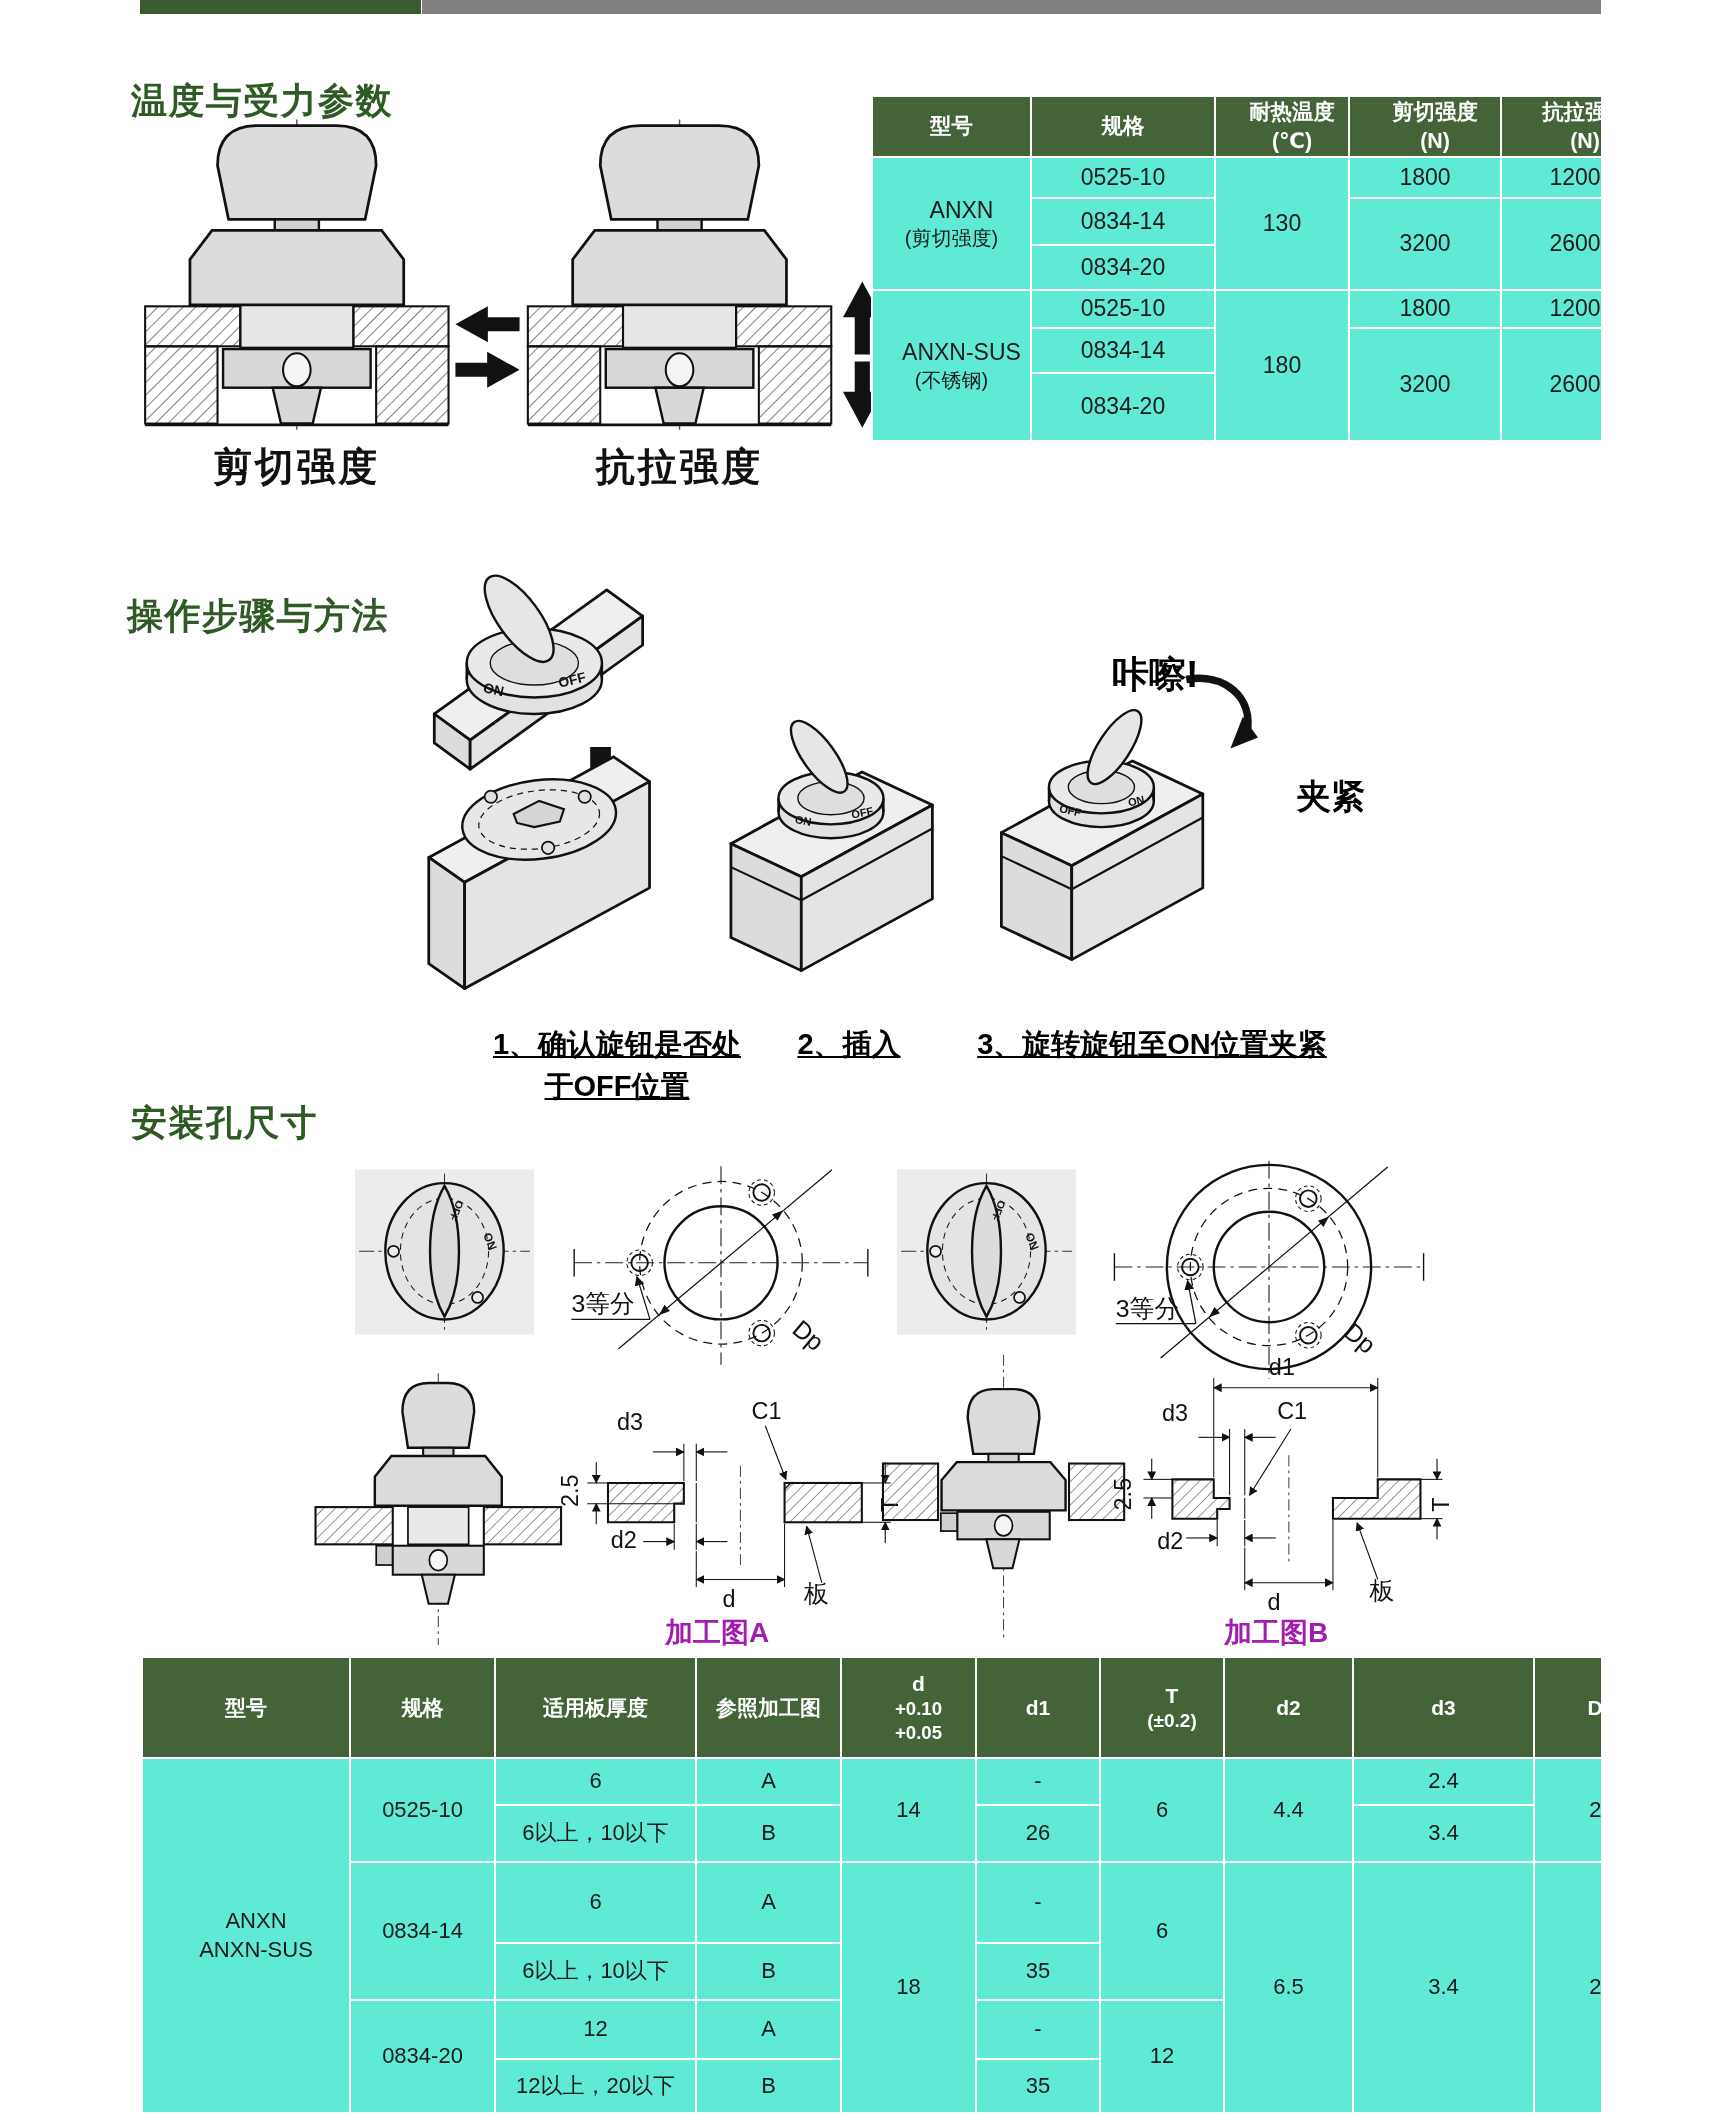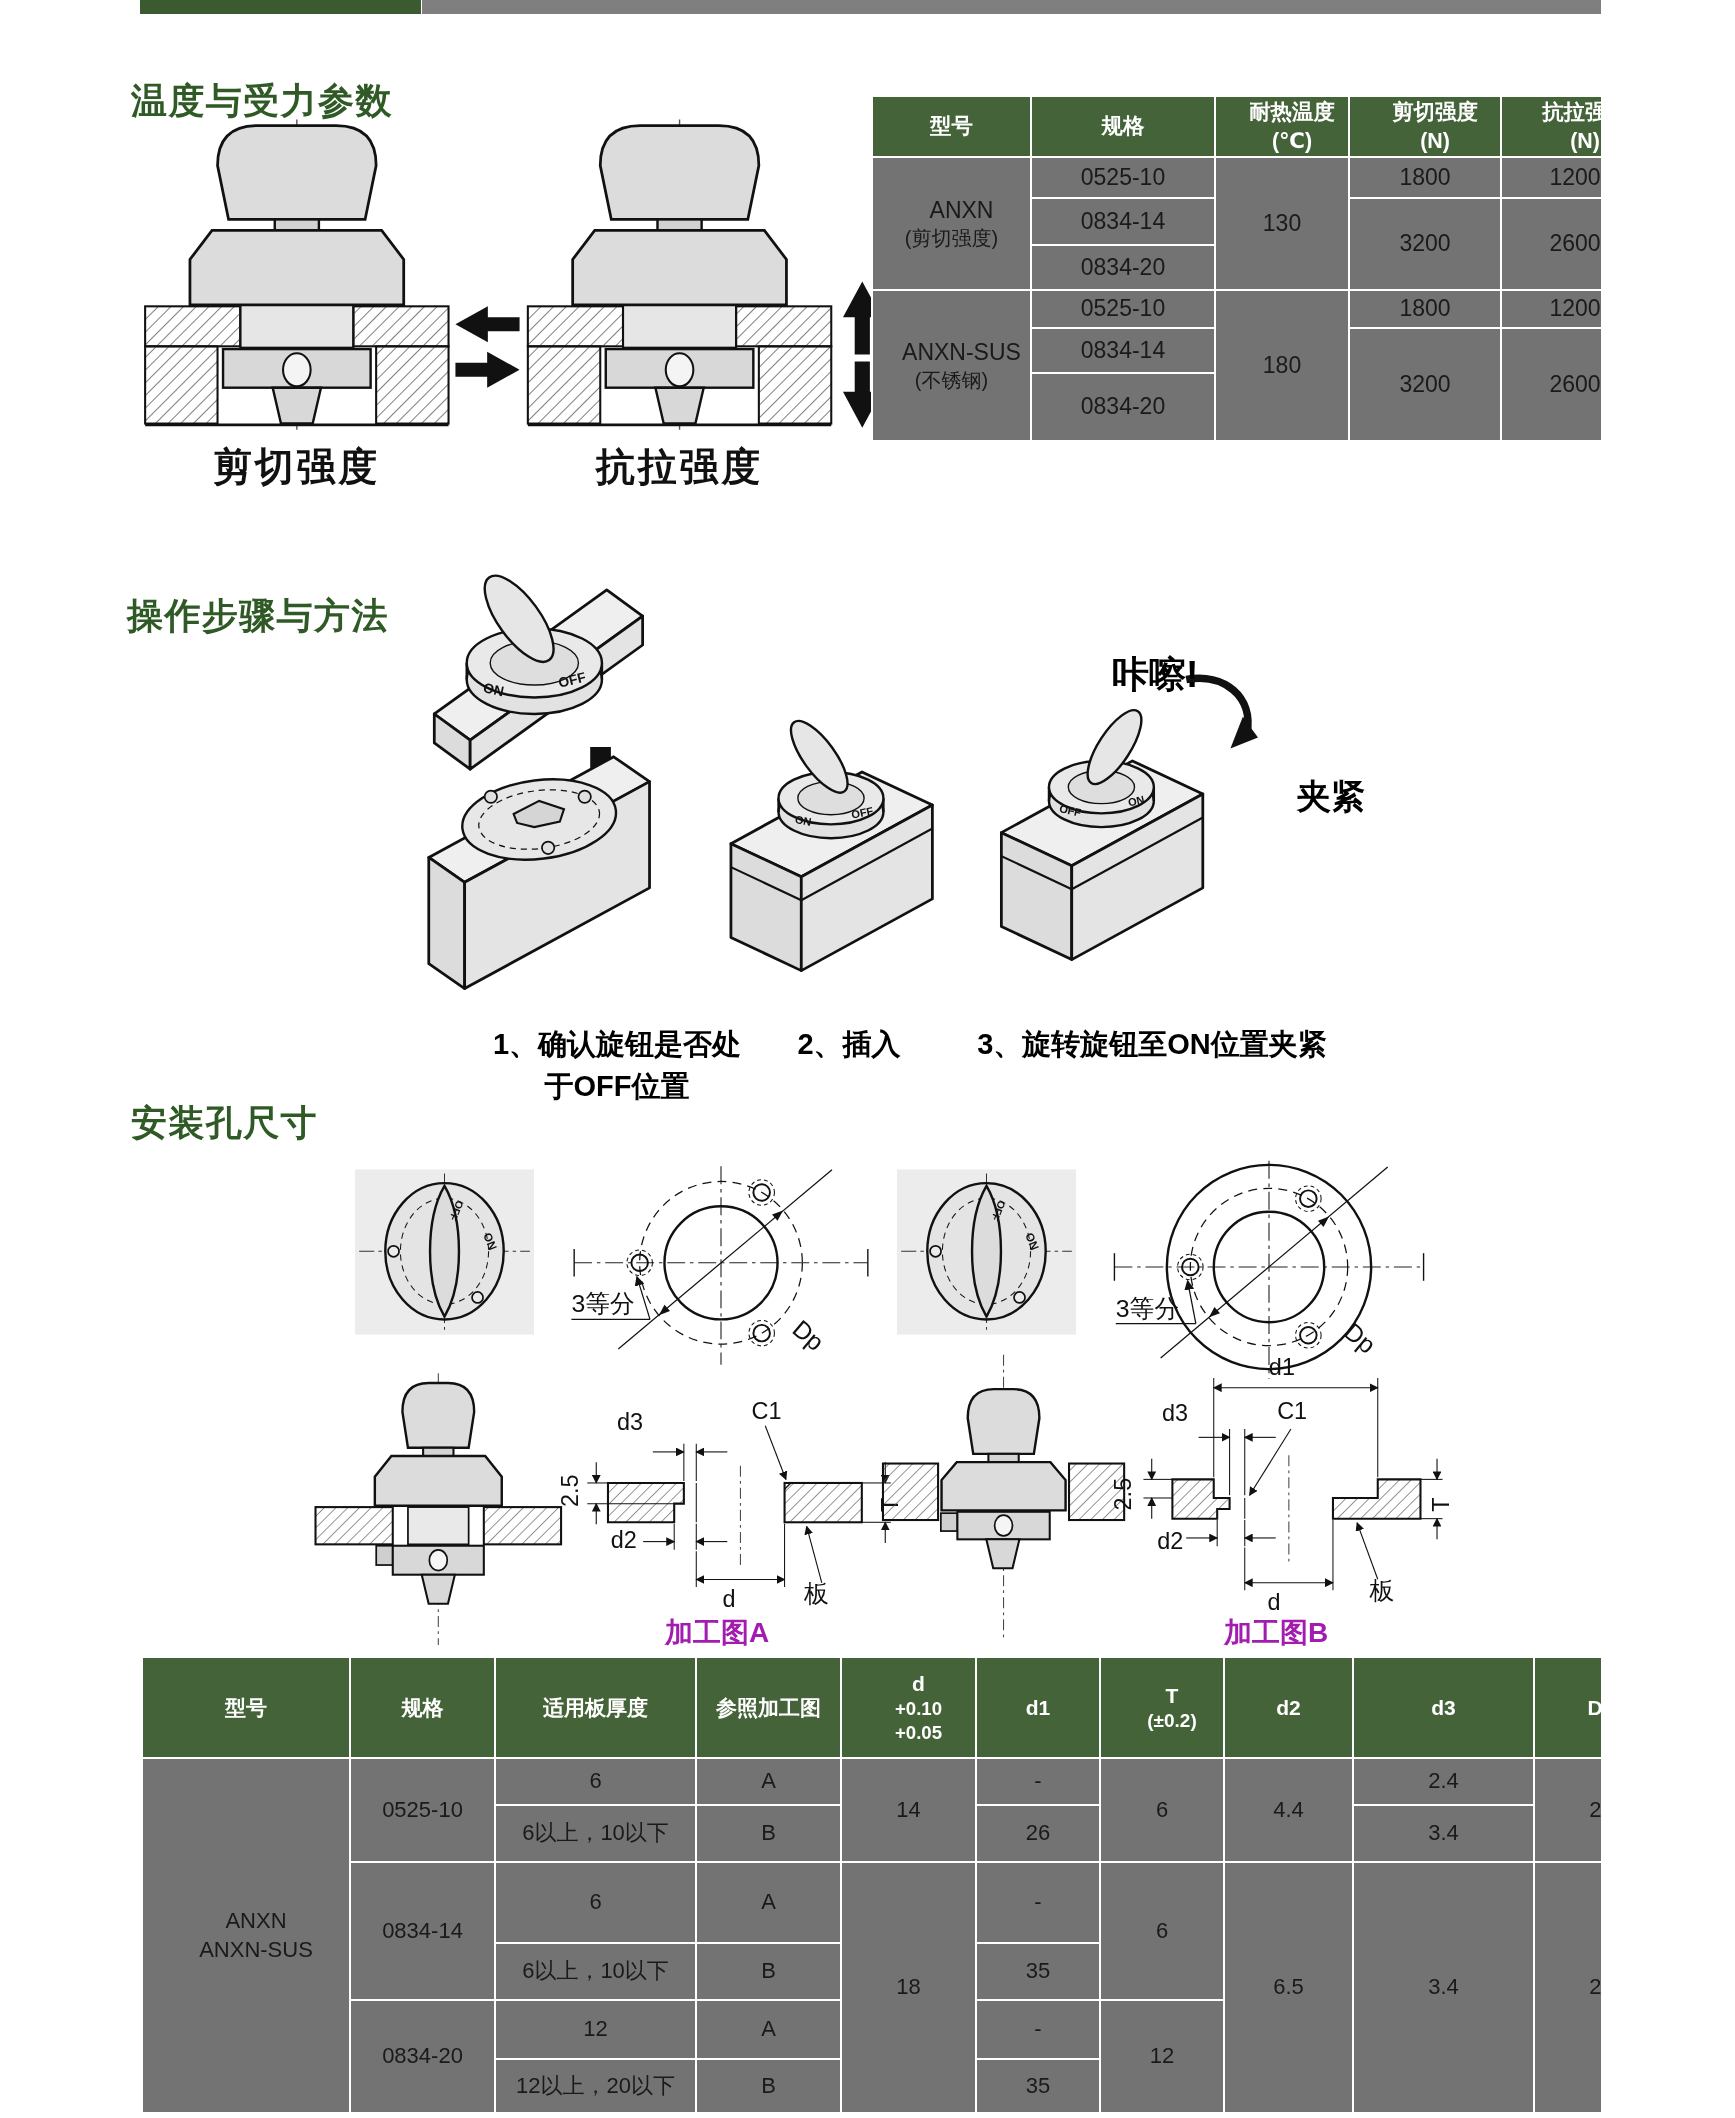--- a/index.html
+++ b/index.html
@@ -1,26 +1,26 @@
 <!DOCTYPE html>
 <html style="font-size:11px"><head>
 <meta charset="utf-8">
 <style>
   html,body{margin:0;padding:0;background:#fff;}
   body{font-family:"Liberation Sans","DejaVu Sans",sans-serif;}
   .page{position:relative;width:1601px;height:2119px;background:#fff;overflow:hidden;}
   .abs{position:absolute;}
   .sec-title{position:absolute;font-size:36px;font-weight:700;color:#2f5a26;letter-spacing:1.4px;white-space:nowrap;}
   .diag-label{position:absolute;font-size:39px;font-weight:700;color:#111;text-align:center;letter-spacing:2.8px;}
-  .step-caption{position:absolute;font-size:29px;font-weight:700;color:#000;text-align:center;line-height:1.45;}
+  .step-caption{position:absolute;font-size:29px;font-weight:700;color:#000;text-align:center;line-height:1.45;text-decoration:underline;}
   .fx-label{position:absolute;font-size:36px;font-weight:700;color:#000;white-space:nowrap;}
   .draw-caption{position:absolute;font-size:28px;font-weight:700;color:#a21caf;text-align:center;}
   table.spec{border-collapse:collapse;table-layout:fixed;position:absolute;}
   table.spec th{background:#446338;color:#fff;font-weight:700;border:2.8px solid #fff;text-align:center;vertical-align:middle;padding:0;}
-  table.spec td{background:#737373;color:#1a1a1a;border:2.8px solid #fff;text-align:center;vertical-align:middle;padding:0;}
+  table.spec td{background:#5eead4;color:#1a1a1a;border:2.8px solid #fff;text-align:center;vertical-align:middle;padding:0;}
   #strength-table th{font-size:21.4px;line-height:1.35;}
   #strength-table td{font-size:23px;line-height:1.3;}
   #mount-table th{font-size:21px;line-height:1.3;}
   #mount-table td{font-size:22px;line-height:1.3;}
   .sub{font-size:20px;display:block;}
   .blk{display:block;padding-left:20px;}
   svg text{font-family:"Liberation Sans","DejaVu Sans",sans-serif;fill:#111;}
 </style>
 </head>
 <body>

